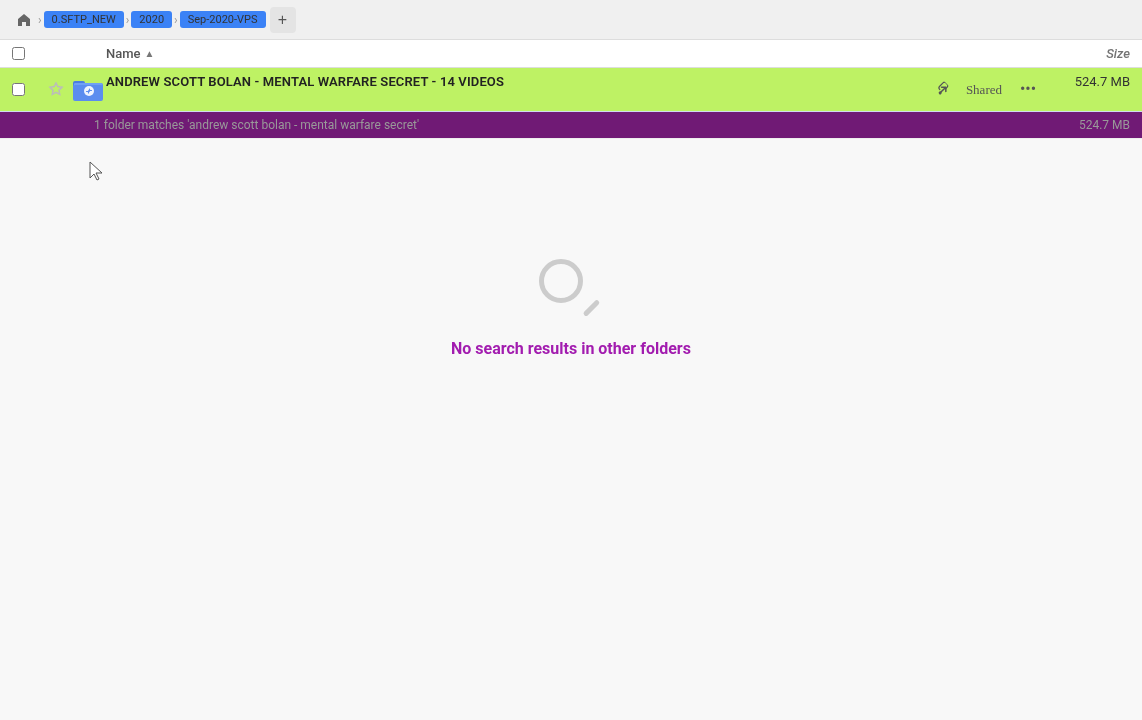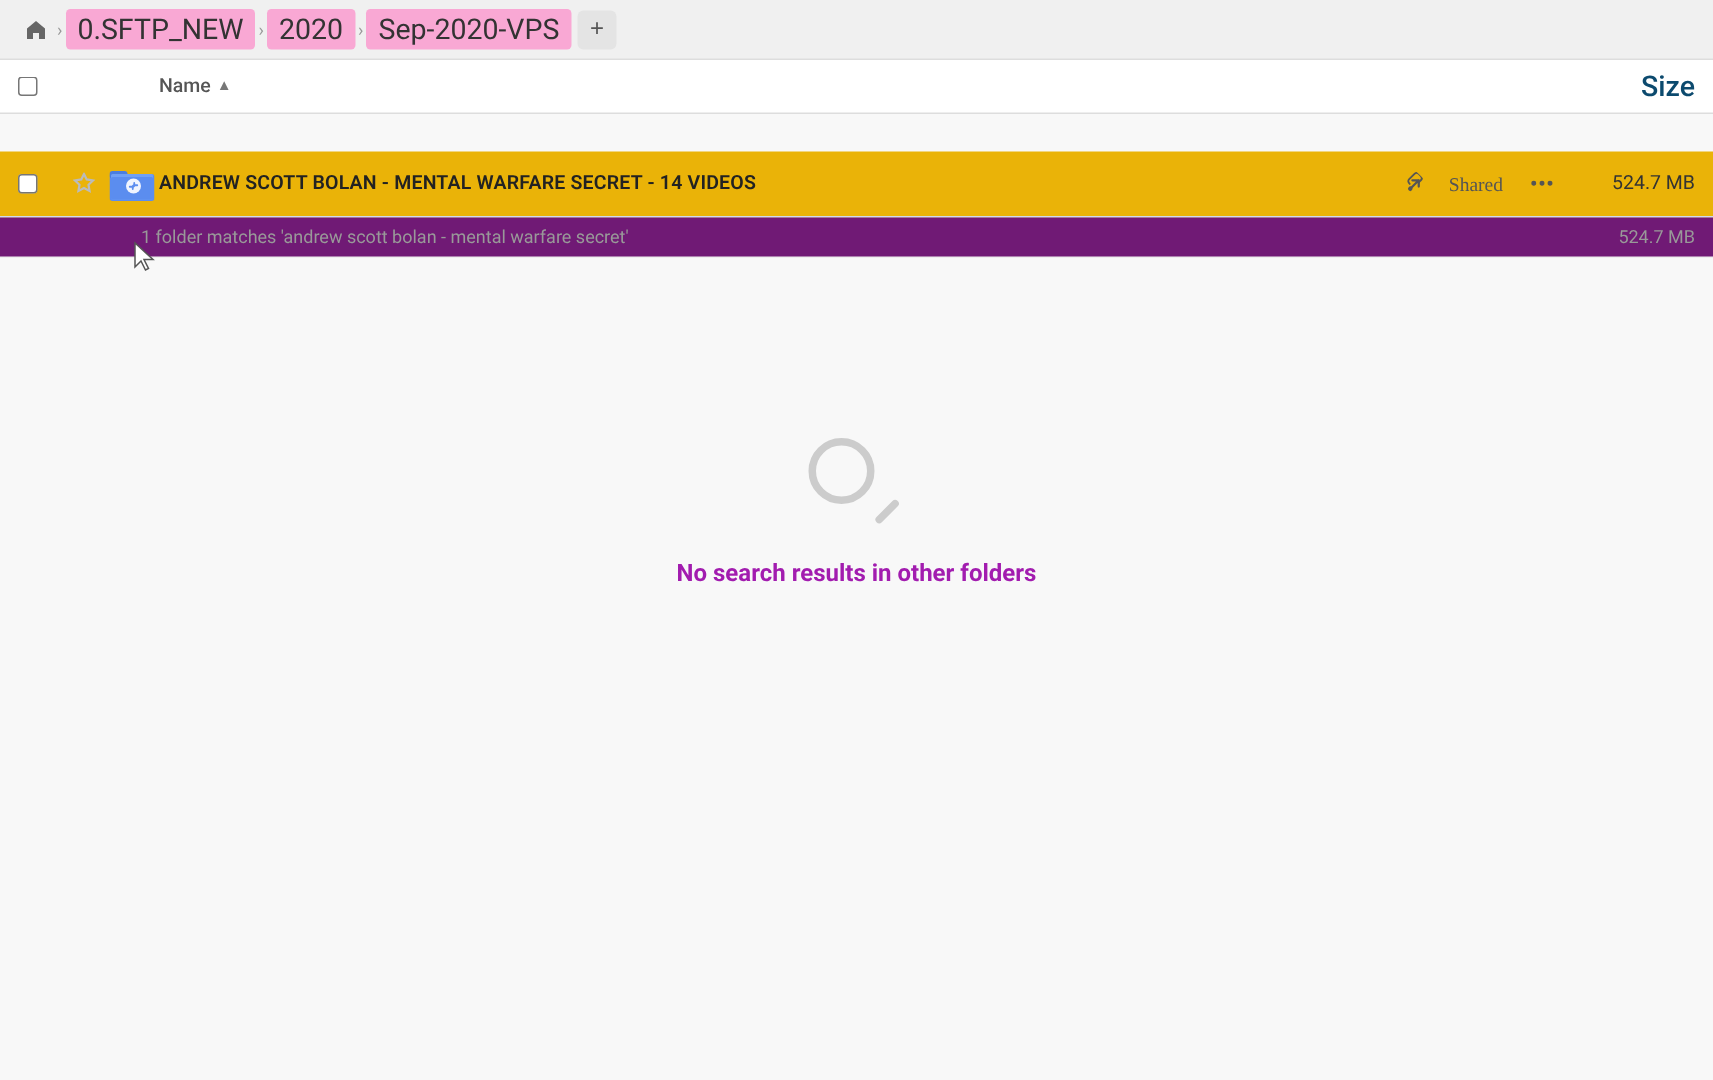--- a/index.html
+++ b/index.html
@@ -45,23 +45,23 @@
     }
 
     .breadcrumb-separator {
       color: #999;
       margin: 0 2px;
       font-size: 12px;
     }
 
     .breadcrumb-item {
       padding: 2px 8px;
-      background: #f9a8d4;
+      background: #3b82f6;
       border-radius: 3px;
-      font-size: 19px;
+      font-size: 11px;
       color: #333;
       cursor: pointer;
     }
 
     .add-tab-btn {
       width: 26px;
       height: 26px;
       display: flex;
       align-items: center;
       justify-content: center;
@@ -108,34 +108,33 @@
     }
 
     .sort-arrow {
       font-size: 10px;
       color: #777;
     }
 
     .size-col {
       width: 100px;
       text-align: right;
-      font-size: 19px;
-      color: #0c4a6e;
+      font-size: 13px;
+      color: #737373;
       font-weight: 500;
+      font-style: italic;
     }
 
     .file-row {
       display: flex;
-      align-items: center;
       padding: 6px 12px;
-      background: #eab308;
+      background: #bef264;
       border-bottom: 1px solid #d0daf0;
       min-height: 44px;
       cursor: pointer;
-      margin-top: 25px;
     }
 
     .star-icon {
       width: 28px;
       display: flex;
       align-items: center;
       justify-content: center;
       color: #bbb;
       font-size: 14px;
       cursor: pointer;

